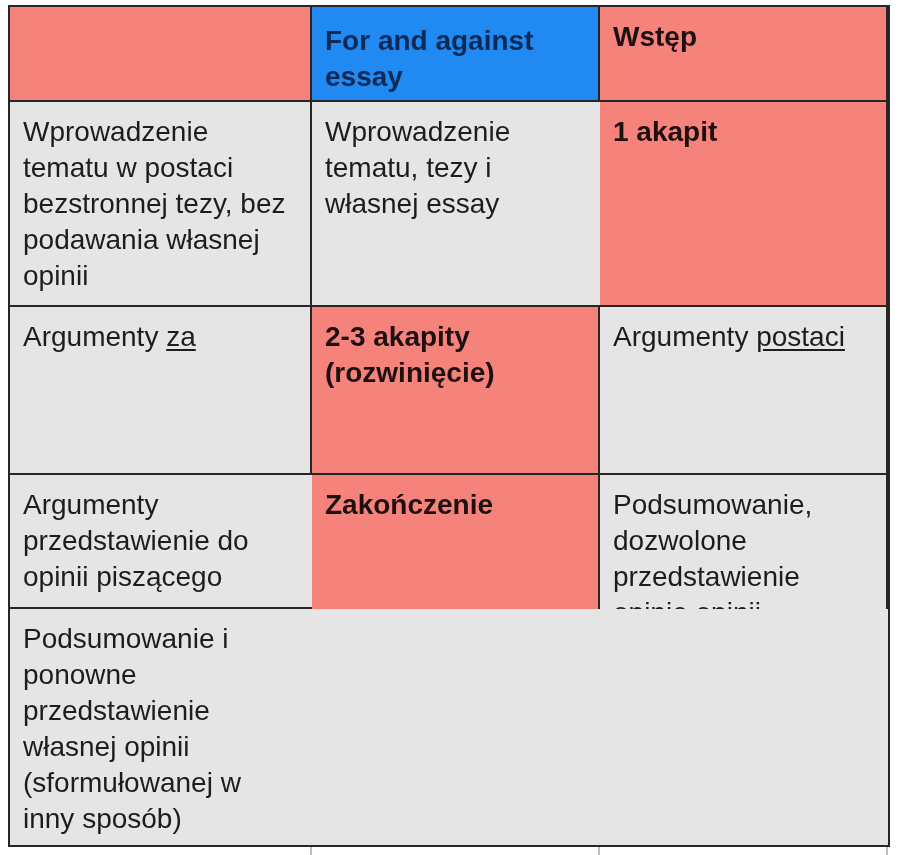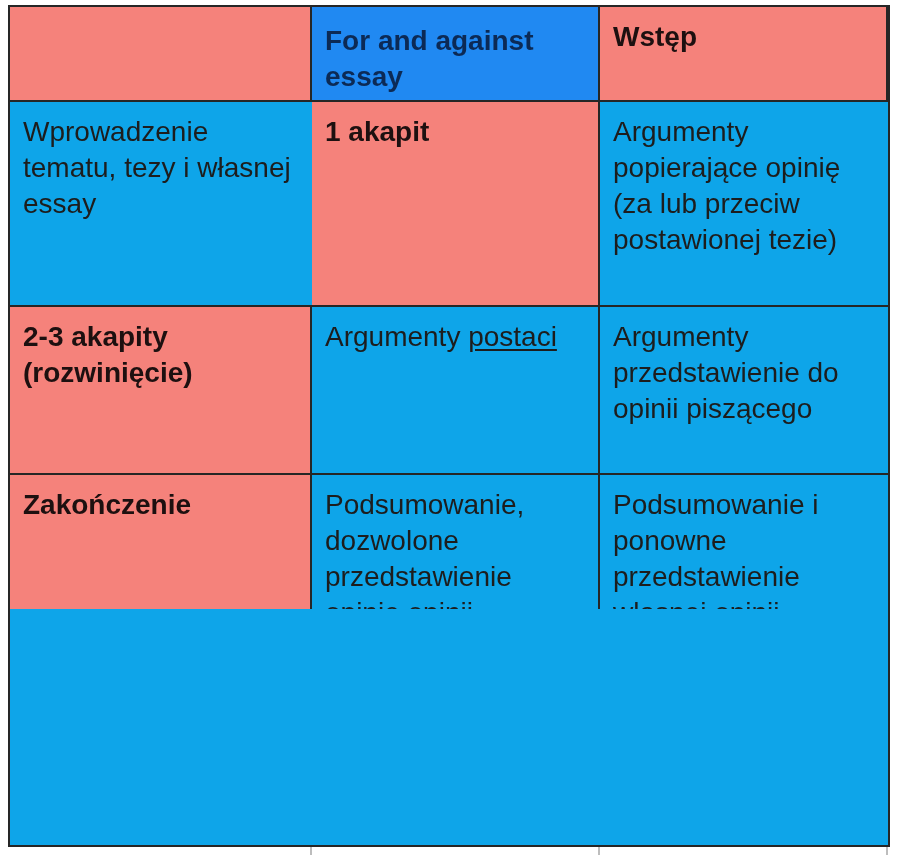--- a/index.html
+++ b/index.html
@@ -15,21 +15,21 @@
     overflow: hidden;
   }
   .grid {
     position: absolute;
     left: 8px;
     top: 5px;
     display: grid;
     grid-template-columns: 302px 288px 288px;
     grid-template-rows: 95px 205px 168px 134px 236px;
     border: 2px solid var(--border, #262626);
-    background: #0ea5e9;
+    background: #e5e5e5;
   }
   .cell {
     box-sizing: border-box;
     border-right: 2px solid var(--border, #262626);
     border-bottom: 2px solid var(--border, #262626);
     padding: 12px 13px 8px 13px;
     font-size: 28px;
     line-height: 36px;
     color: var(--text, #1d1d1d);
     overflow: hidden;
@@ -67,24 +67,25 @@
 </style>
 </head>
 <body>
 
 <div class="grid">
 
   <div class="cell label-cell head"><span></span></div>
   <div class="cell head blue"><span>For and against essay</span></div>
 
   <div class="cell label-cell"><span>Wstęp</span></div>
+  <div class="cell"><span>Wprowadzenie tematu w postaci bezstronnej tezy, bez podawania własnej opinii</span><span class="u"></span><span></span></div>
   <div class="cell col-last"><span>Wprowadzenie tematu, tezy i własnej essay</span><span class="u"></span><span></span></div>
 
   <div class="cell label-cell"><span>1 akapit</span></div>
-  <div class="cell col-last"><span>Argumenty popierające opinię (za lub przeciw postawionej tezie)</span><span class="u"></span><span></span></div>
+  <div class="cell"><span>Argumenty </span><span class="u">za</span><span></span></div>
 
   <div class="cell label-cell"><span>2-3 akapity (rozwinięcie)</span></div>
   <div class="cell"><span>Argumenty </span><span class="u">postaci</span><span></span></div>
   <div class="cell col-last"><span>Argumenty przedstawienie do opinii piszącego</span><span class="u"></span><span></span></div>
 
   <div class="cell label-cell row-last"><span>Zakończenie</span></div>
   <div class="cell row-last"><span>Podsumowanie, dozwolone przedstawienie opinię opinii</span><span class="u"></span><span></span></div>
   <div class="cell row-last col-last"><span>Podsumowanie i ponowne przedstawienie własnej opinii (sformułowanej w inny sposób)</span><span class="u"></span><span></span></div>
 
 </div>

